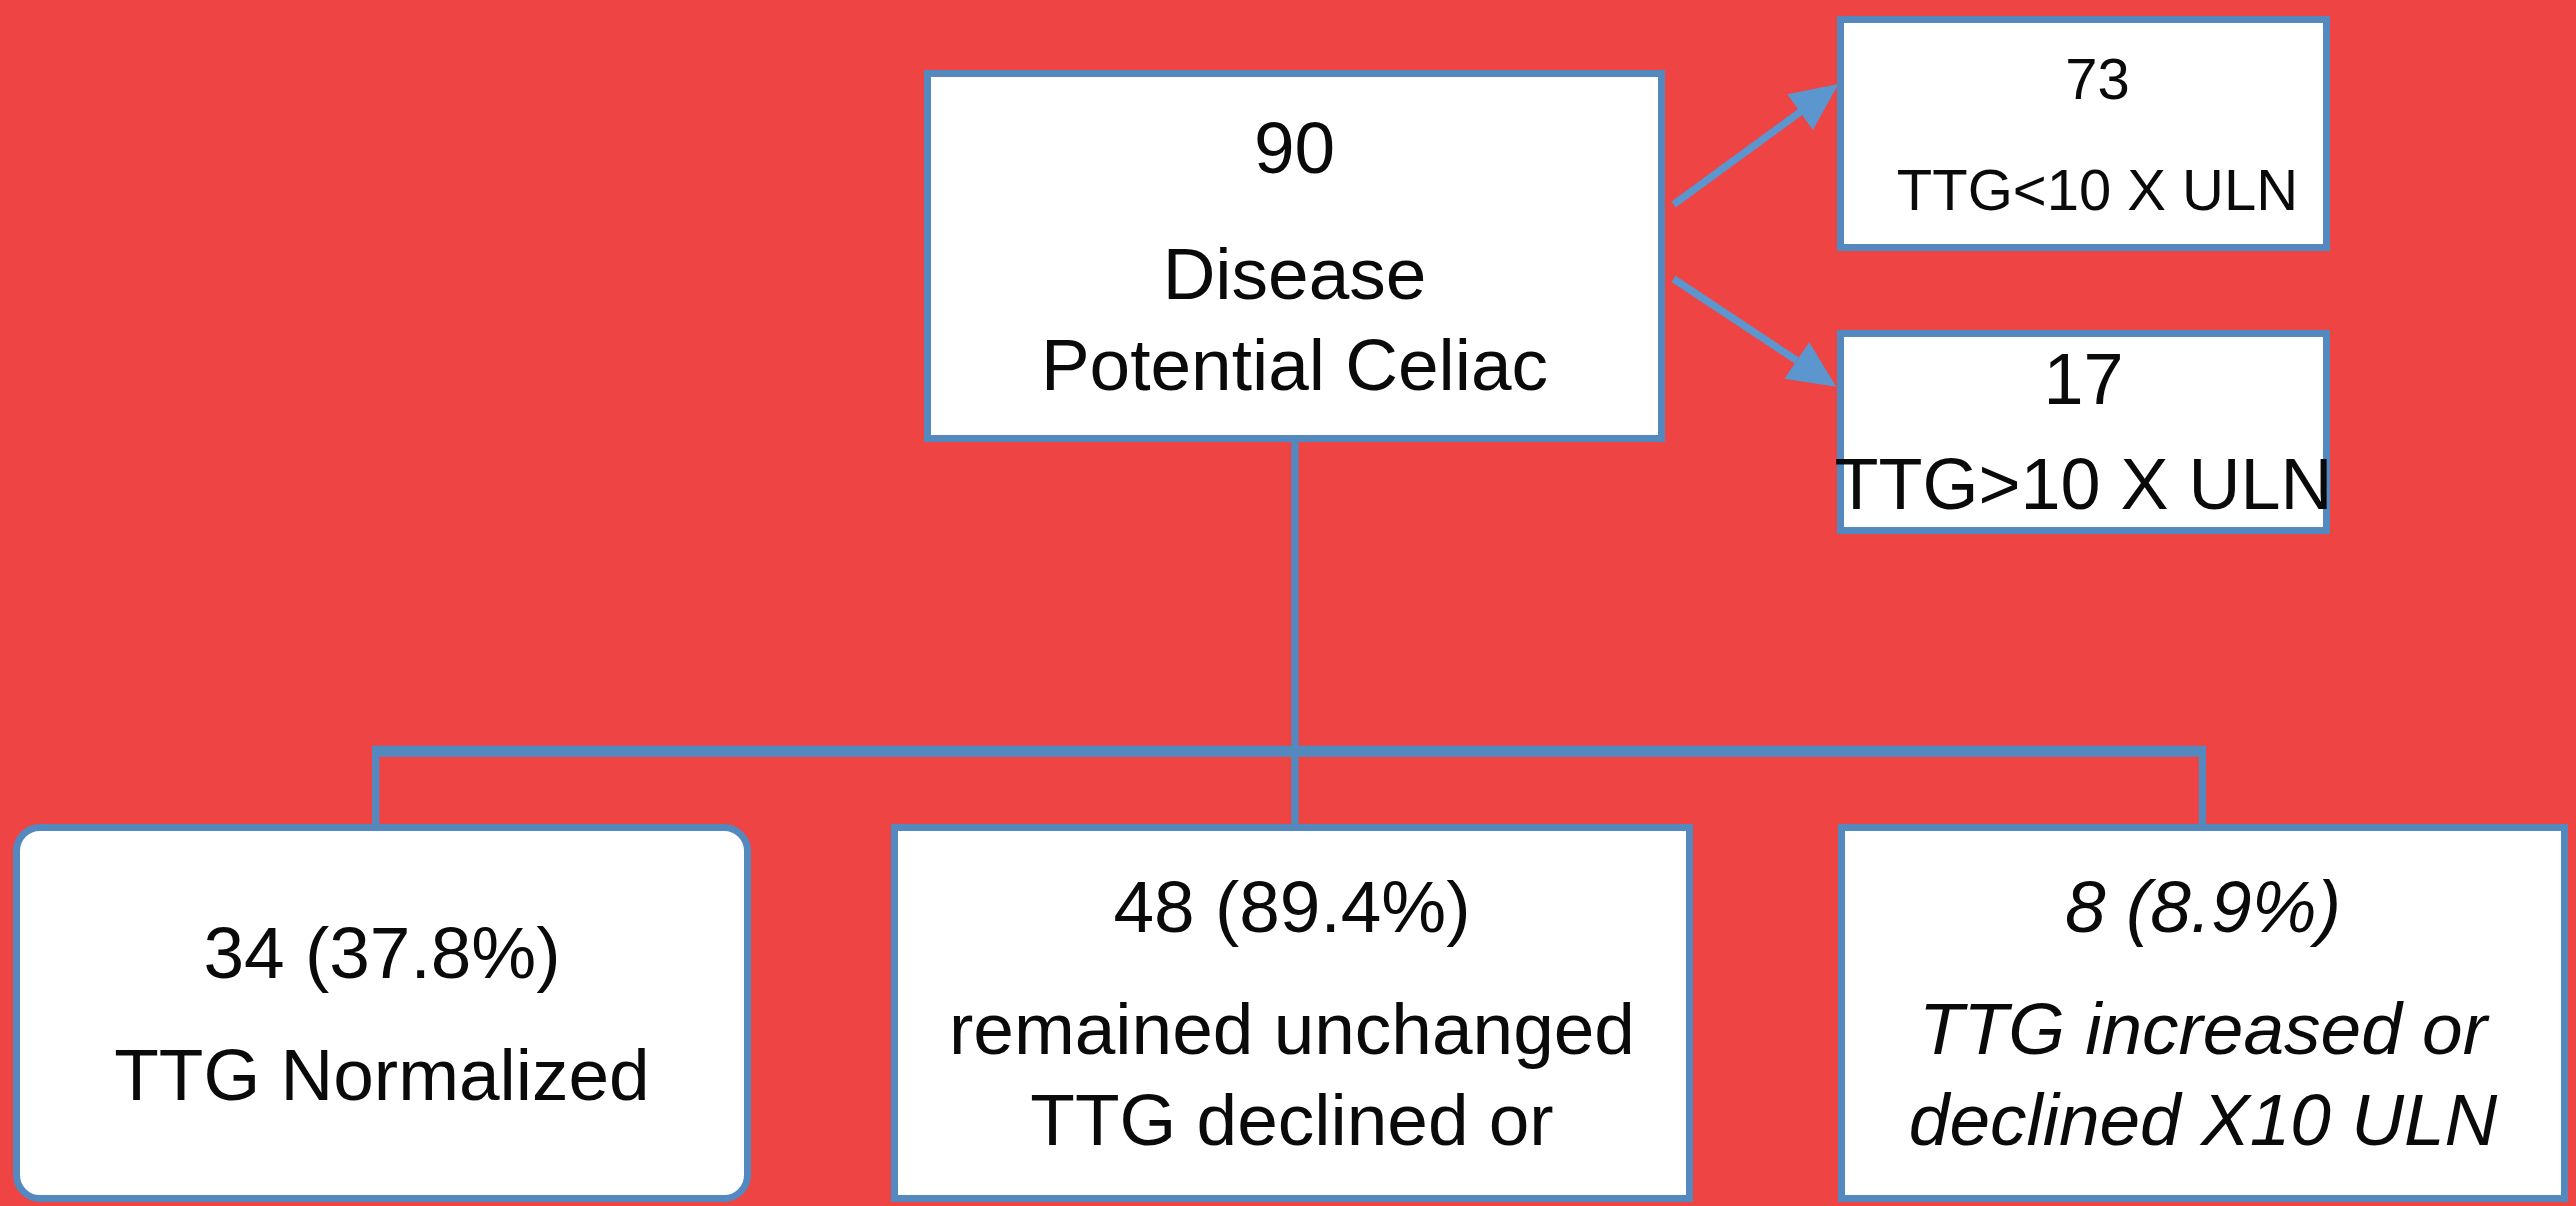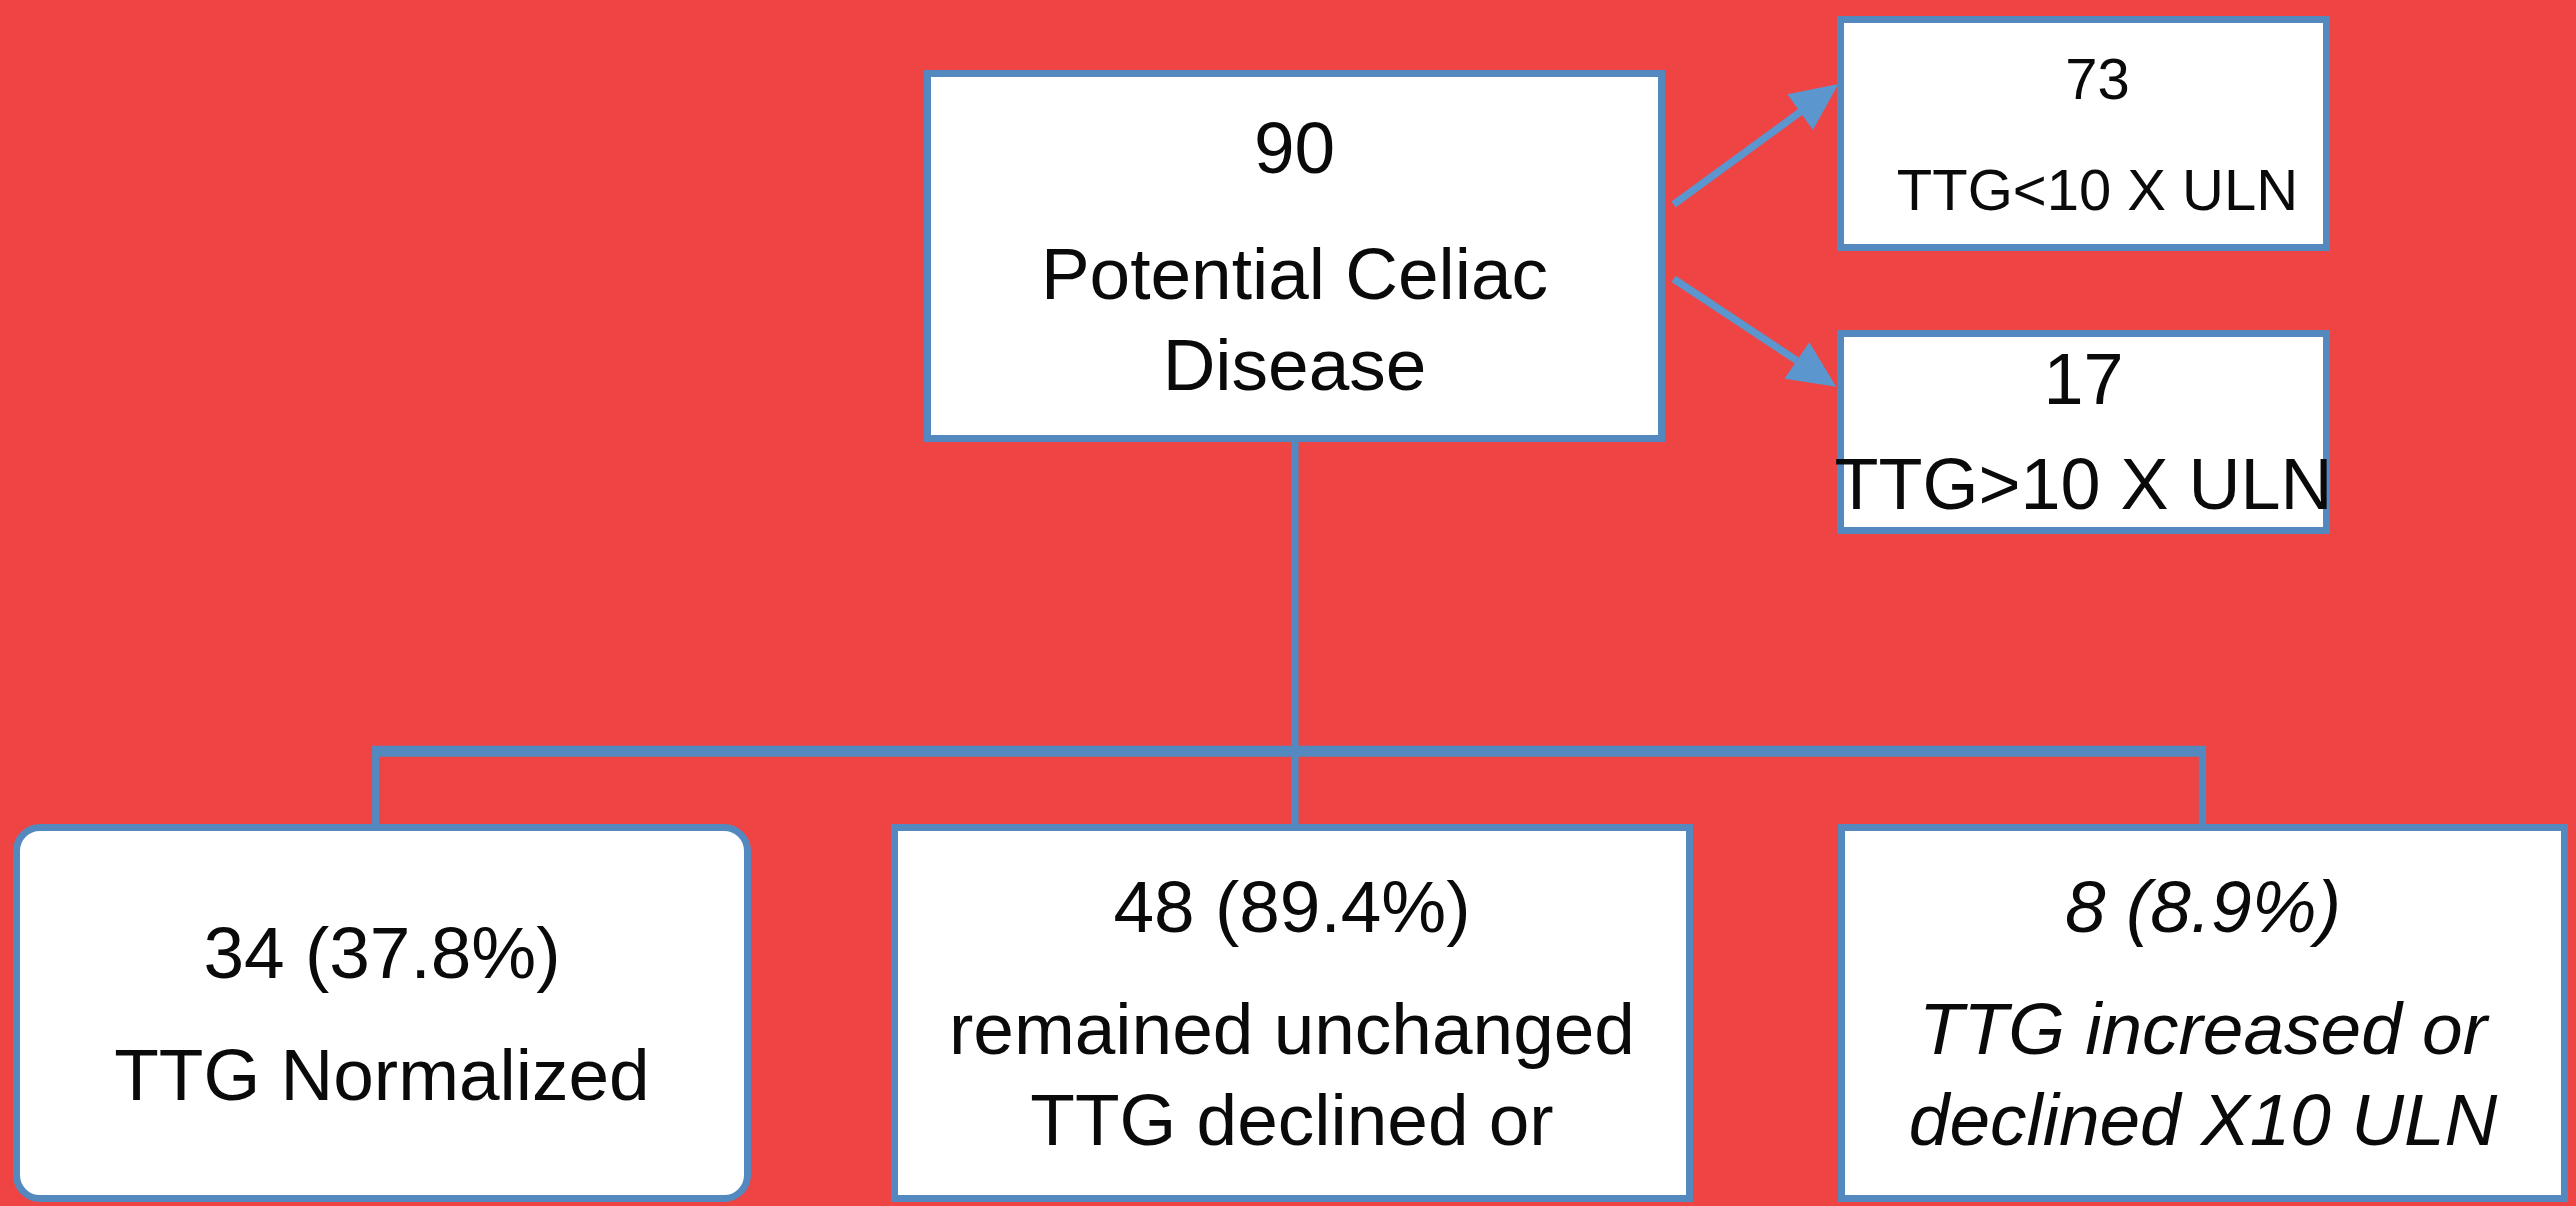--- a/index.html
+++ b/index.html
@@ -68,22 +68,22 @@
 
     <g>
       <line x1="2294" y1="382" x2="2463" y2="494" stroke-width="10" stroke="#5B96CF"></line>
       <polygon points="2517,530 2446,519 2480,469" fill="#5B96CF"></polygon>
     </g>
   </svg>
 
   <div class="node node-root">
     <span class="value">90</span>
     <span class="label">
+      <span class="label-line" style="display:block">Disease</span>
       <span class="label-line" style="display:block">Potential Celiac</span>
-      <span class="label-line" style="display:block">Disease</span>
     </span>
   </div>
 
   <div class="node node-lt10">
     <span class="value">73</span>
     <span class="label">TTG&lt;10 X ULN</span>
   </div>
 
   <div class="node node-gt10">
     <span class="value">17</span>

